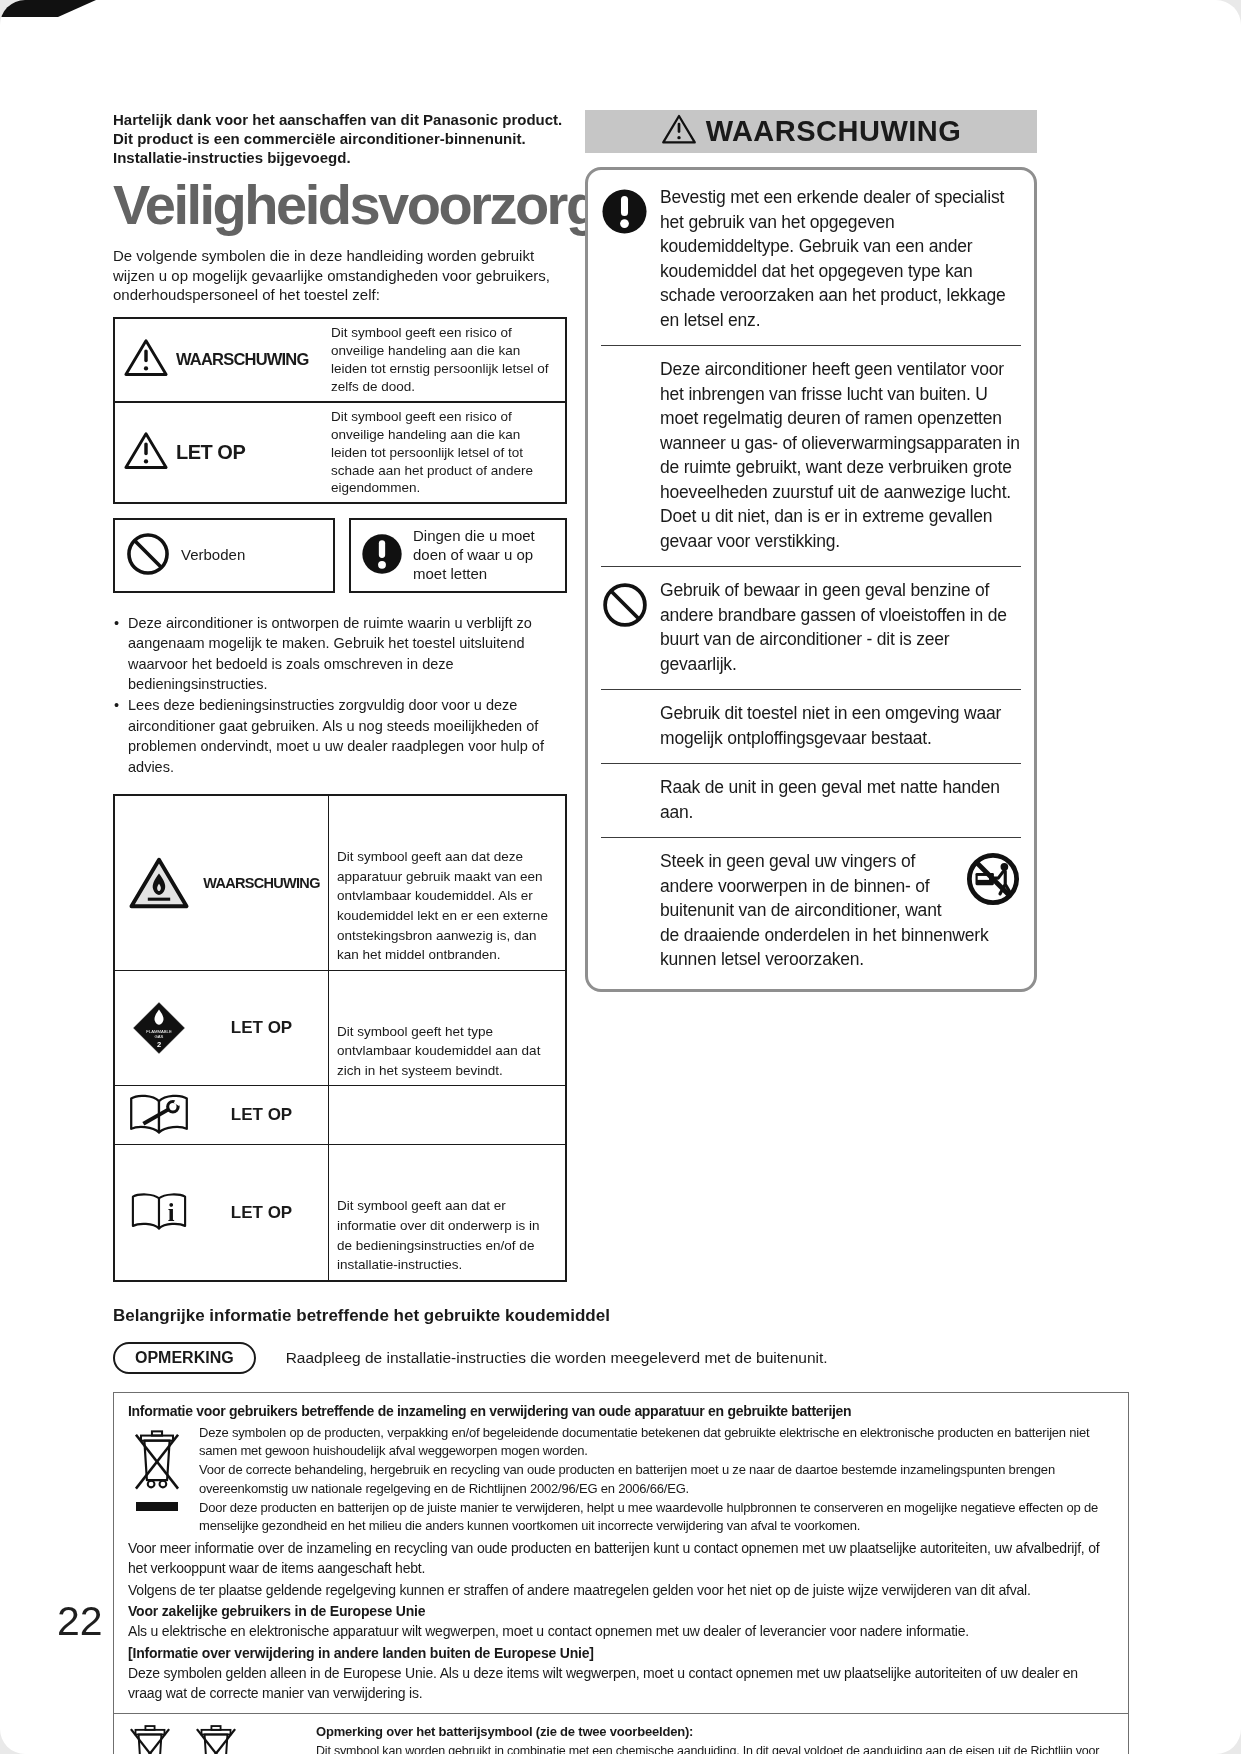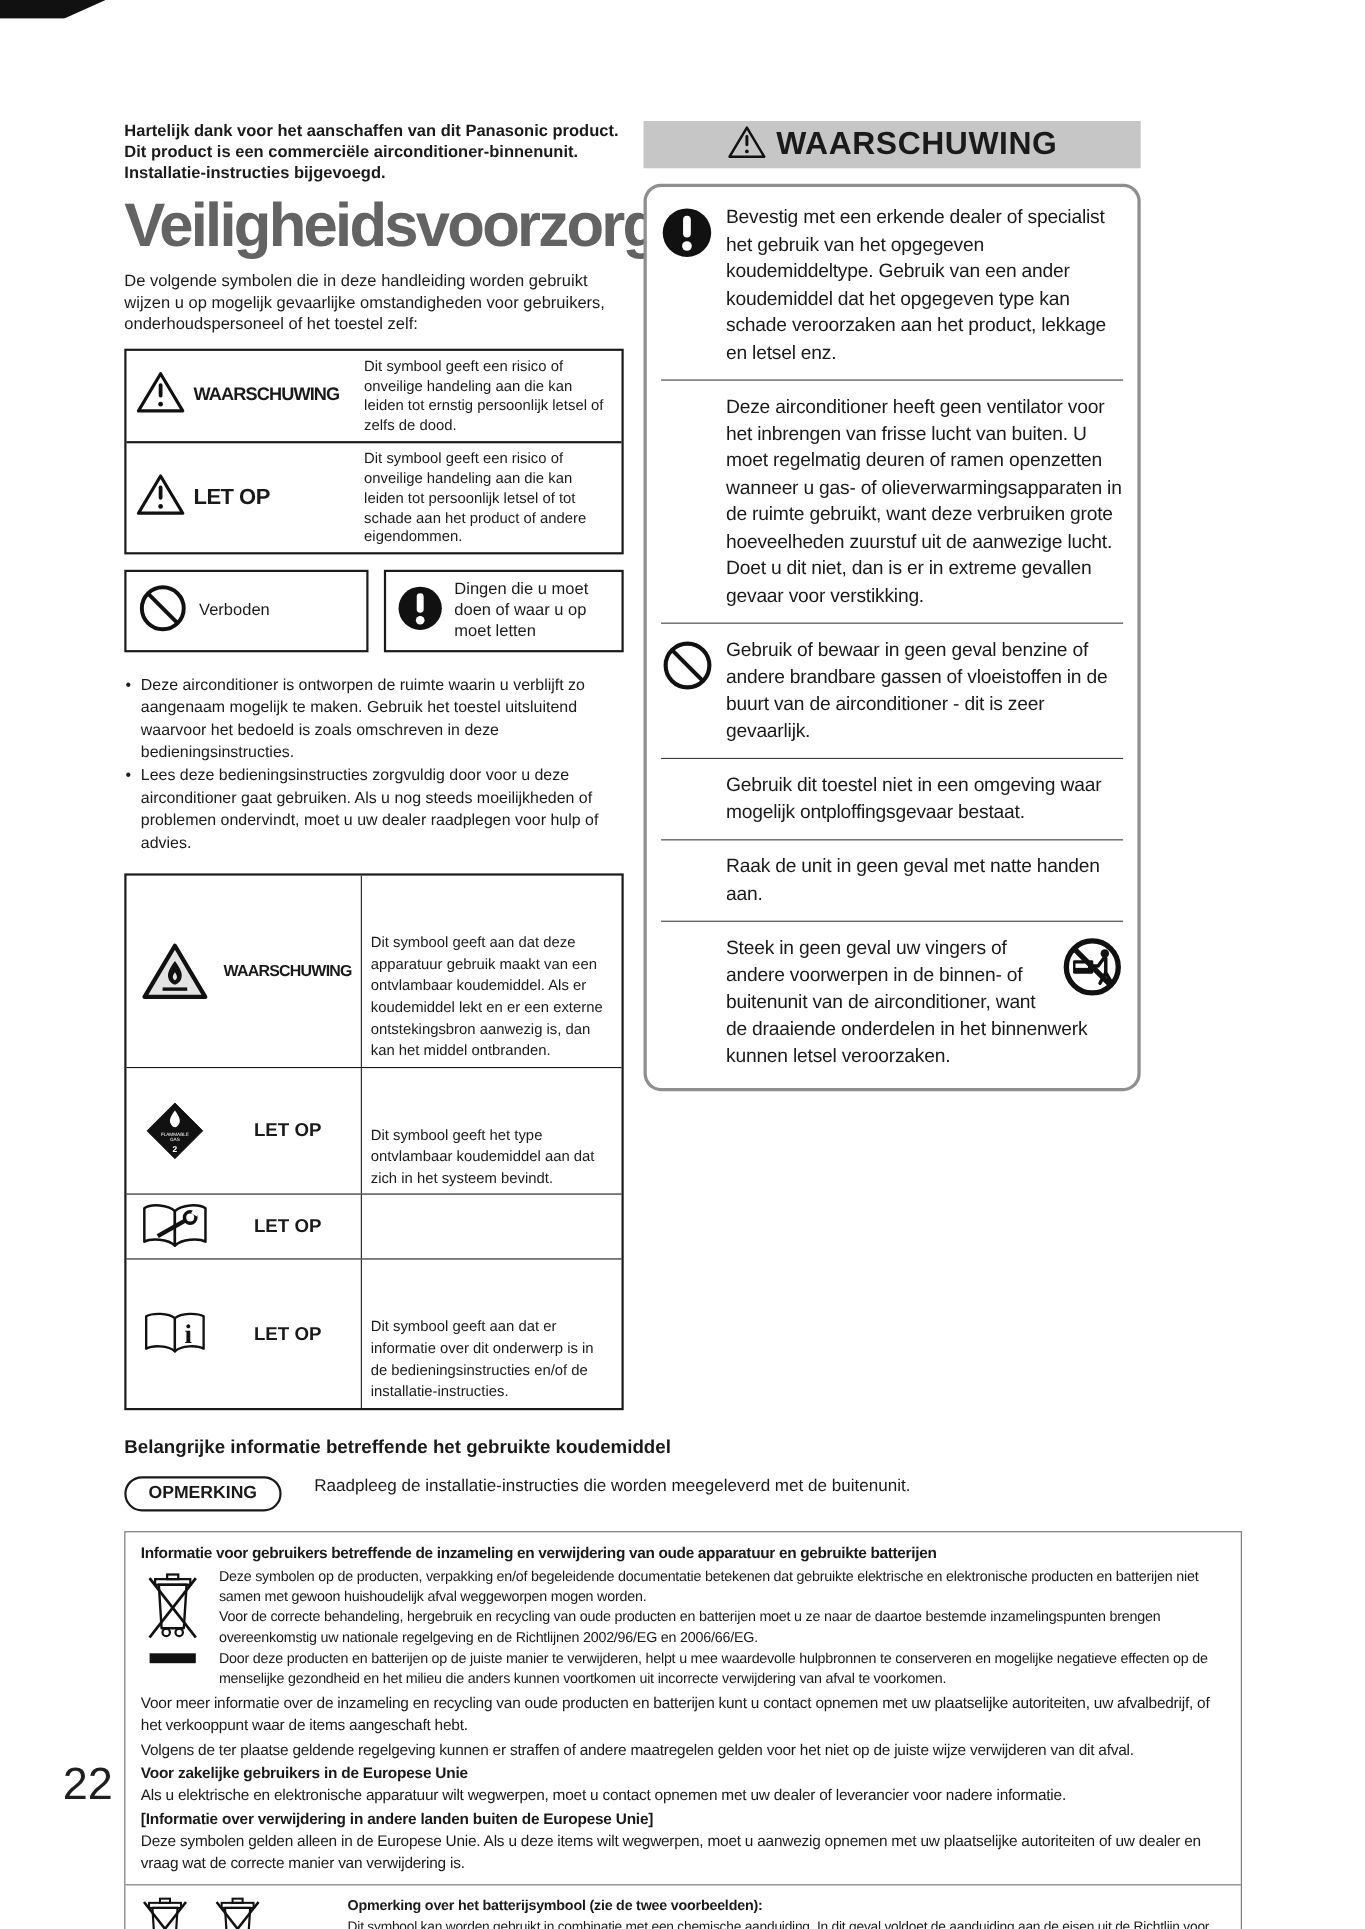--- a/index.html
+++ b/index.html
@@ -1,19 +1,20 @@
 <!DOCTYPE html>
 <html style="--warn-bar-bg: #c6c6c6; --title-color: #636363;"><head>
 <meta charset="utf-8">
 <style>
   html,body{margin:0;padding:0;background:#e9e9e9;}
   .page{
     width:1241px;height:1754px;background:#ffffff;position:relative;
     font-family:"Liberation Sans",sans-serif;color:#1a1a1a;overflow:hidden;
     margin:0 auto;
+    border-radius:25px;
   }
   .corner-artifact{
     position:absolute;left:0;top:0;width:96px;height:17px;background:#111;
     clip-path:polygon(0 0,96px 0,58px 17px,0 17px);
   }
   .main{position:absolute;left:113px;top:110px;width:1016px;}
   .columns{display:flex;gap:18px;width:924px;}
   .col-left{width:454px;flex:none;}
   .col-right{width:452px;flex:none;}
 
@@ -65,21 +66,21 @@
     background:#fff;
   }
   .warn-item{display:flex;padding:11px 0 13px;}
   .warn-item + .warn-item{border-top:1.5px solid #3c3c3c;}
   .warn-icon-col{width:59px;flex:none;padding-top:3px;}
   .warn-text{flex:1;font-size:17.5px;line-height:1.4;letter-spacing:-0.2px;white-space:pre-line;}
   .float-icon{float:right;margin:2px 0 4px 8px;}
 
   
   .refrig-heading{font-size:17px;font-weight:bold;margin:24px 0 0;}
-  .note-row{display:flex;gap:30px;margin-top:16px;}
+  .note-row{display:flex;align-items:center;gap:30px;margin-top:16px;}
   .note-pill{border:2.5px solid #1a1a1a;border-radius:17px;padding:5px 20px;font-weight:bold;font-size:16px;}
   .note-text{font-size:15.5px;}
 
   
   .disposal-box{margin-top:18px;border:1.5px solid #6f6f6f;padding:10px 14px 0;width:986px;}
   .disp-title{font-weight:bold;font-size:14px;letter-spacing:-0.3px;}
   .disp-flex{display:flex;gap:13px;margin-top:5px;}
   .disp-icon-col{width:58px;flex:none;text-align:center;padding-top:4px;}
   .weee-bar{width:42px;height:9px;background:#111;margin:6px auto 0;}
   .disp-paras{flex:1;font-size:13px;line-height:1.44;letter-spacing:-0.2px;}
@@ -360,21 +361,21 @@
         </div>
       </div>
 
       <div class="disp-wide">Voor meer informatie over de inzameling en recycling van oude producten en batterijen kunt u contact opnemen met uw plaatselijke autoriteiten, uw afvalbedrijf, of het verkooppunt waar de items aangeschaft hebt.</div>
       <div class="disp-wide">Volgens de ter plaatse geldende regelgeving kunnen er straffen of andere maatregelen gelden voor het niet op de juiste wijze verwijderen van dit afval.</div>
 
       <div class="disp-sub-bold">Voor zakelijke gebruikers in de Europese Unie</div>
       <div class="disp-wide">Als u elektrische en elektronische apparatuur wilt wegwerpen, moet u contact opnemen met uw dealer of leverancier voor nadere informatie.</div>
 
       <div class="disp-sub-bold">[Informatie over verwijdering in andere landen buiten de Europese Unie]</div>
-      <div class="disp-wide">Deze symbolen gelden alleen in de Europese Unie. Als u deze items wilt wegwerpen, moet u aanwezig opnemen met uw plaatselijke autoriteiten of uw dealer en vraag wat de correcte manier van verwijdering is.</div>
+      <div class="disp-wide">Deze symbolen gelden alleen in de Europese Unie. Als u deze items wilt wegwerpen, moet u contact opnemen met uw plaatselijke autoriteiten of uw dealer en vraag wat de correcte manier van verwijdering is.</div>
 
       <div class="battery-row">
         <div class="battery-icons">
           <div class="battery-icon-wrap">
             <svg width="44" height="58">
                 <use href="#sym-bin"></use>
               </svg>
           </div>
           <div class="battery-icon-wrap">
             <svg width="44" height="58">

